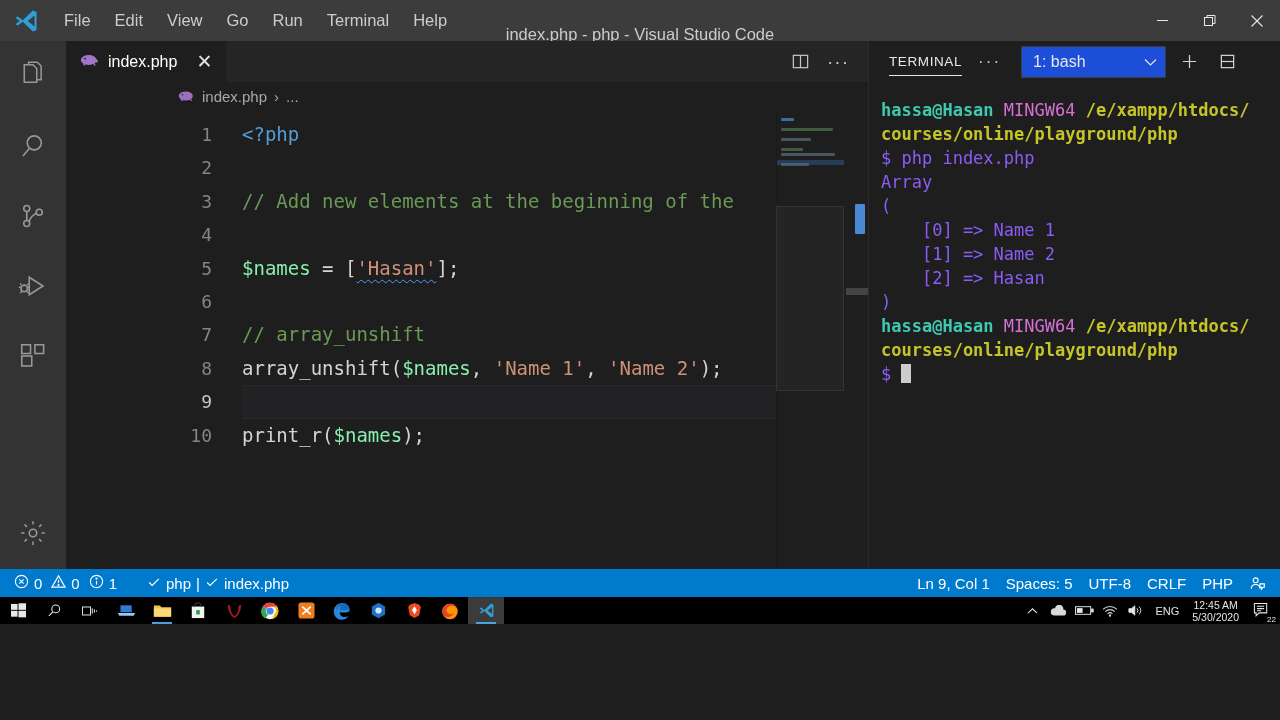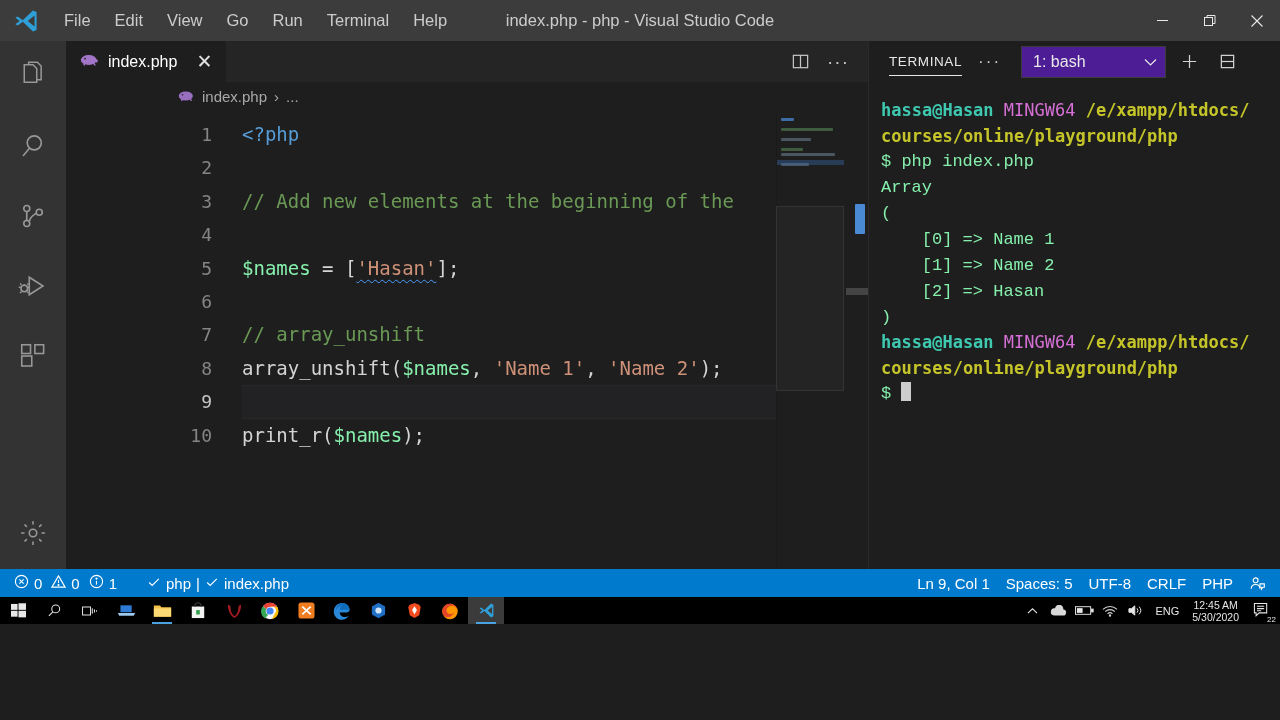--- a/index.html
+++ b/index.html
@@ -24,21 +24,21 @@
   .vscode-logo {
     width: 52px; height: 41px;
     display: flex; align-items: center; justify-content: center;
   }
   .menubar { display: flex; align-items: center; height: 41px; }
   .menu-item {
     color: #cccccc; font-size: 16.5px; padding: 0 12px;
     line-height: 41px; height: 41px; cursor: default;
   }
   .window-title {
-    position: absolute; left: 0; right: 0; top: 0;
+    position: absolute; left: 0; right: 0; top: 14px;
     text-align: center; line-height: 41px;
     color: #cccccc; font-size: 16.5px; pointer-events: none;
   }
   .win-controls {
     margin-left: auto; display: flex; height: 41px; z-index: 2;
   }
   .win-btn {
     width: 47px; height: 41px; display: flex;
     align-items: center; justify-content: center;
     color: #e8e8e8;
@@ -171,38 +171,38 @@
   .panel-title {
     color: #e7e7e7; font-size: 13.5px; letter-spacing: .6px;
     border-bottom: 1px solid #e7e7e7; padding-bottom: 6px;
     margin-top: 6px;
   }
   .panel-dots {
     color: #cccccc; font-size: 17px; padding: 0 12px;
     letter-spacing: 2px;
   }
   .term-select {
-    background: #4c1d95; color: #e8e8e8; font-size: 16px;
+    background: #1d4ed8; color: #e8e8e8; font-size: 16px;
     height: 32px; width: 145px; border: 1px solid #3c3c3c;
     display: flex; align-items: center; justify-content: space-between;
     padding: 0 8px 0 11px; margin-left: 4px;
   }
   .panel-btn {
     width: 30px; height: 30px; display: flex; align-items: center;
     justify-content: center; color: #d4d4d4; margin-left: 4px;
   }
   .terminal-body {
     flex: 1 1 auto; padding: 16px 0 0 12px; overflow: hidden;
     font-family: "DejaVu Sans Mono", monospace;
     font-size: 17px; line-height: 24px; color: #cccccc;
   }
   .t-teal  { color: #3ec9b0; font-weight: bold; }
   .t-mag   { color: #d670d6; }
   .t-yel   { color: #c5c52a; font-weight: bold; }
-  .t-white { color: #86efac; font-family: Liberation Mono, monospace; }
+  .t-white { color: #8b5cf6; }
   .t-line  { white-space: pre; }
   .cursor {
     display: inline-block; width: 10px; height: 19px;
     background: #cccccc; vertical-align: -3px;
   }
 
   
   .statusbar {
     height: 28px; flex: 0 0 28px; background: #007acc;
     display: flex; align-items: center; color: #ffffff; font-size: 15px;

